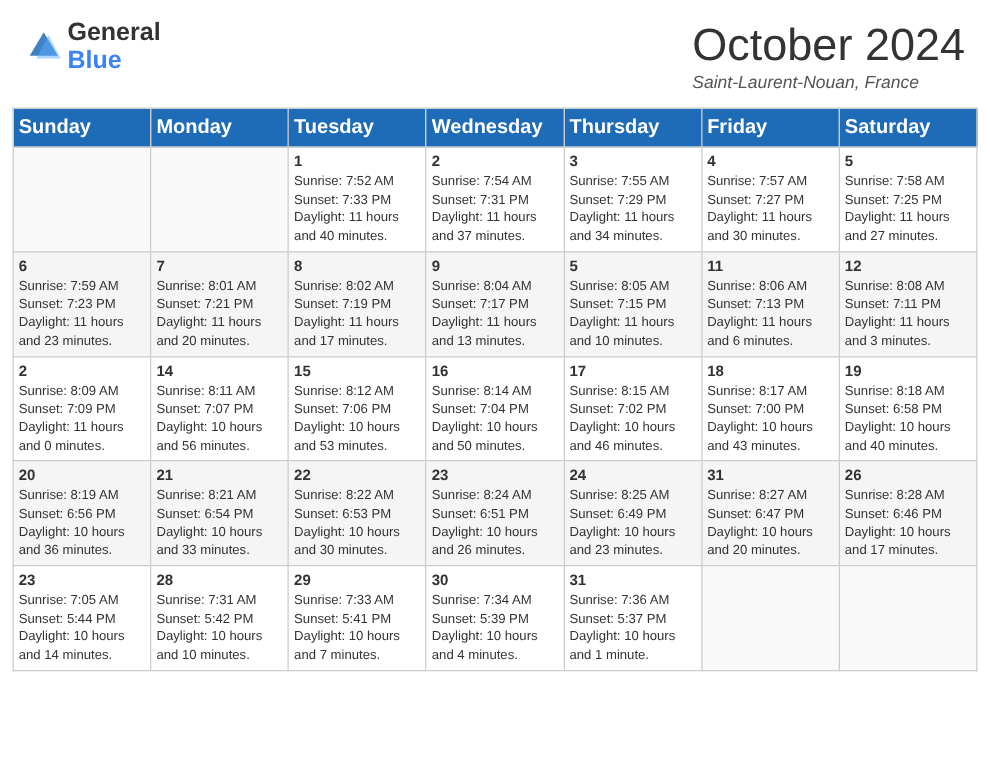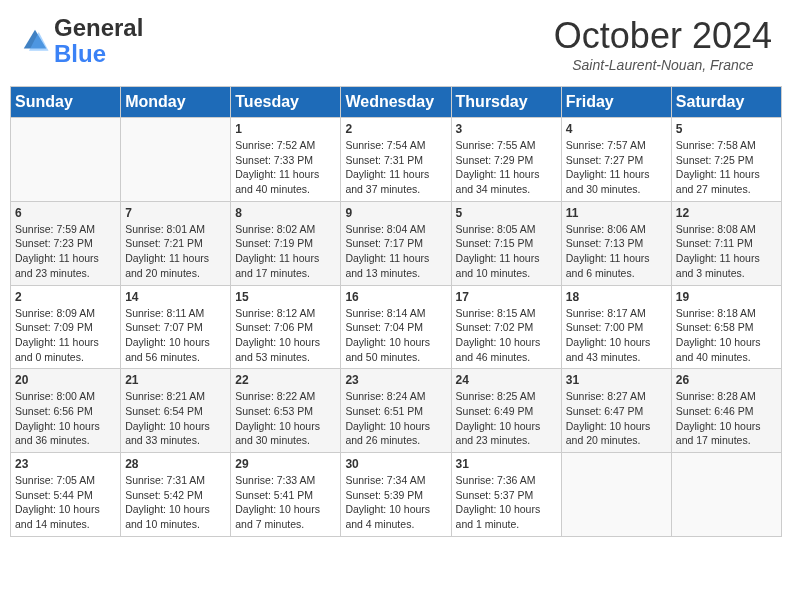--- a/index.html
+++ b/index.html
@@ -18,32 +18,32 @@
       padding: 5px 10px;
     }
     .logo {
       display: flex;
       align-items: center;
       gap: 4px;
     }
     .logo-text {
       display: flex;
       flex-direction: column;
-      font-size: 24px;
+      font-size: 20px;
       font-weight: bold;
       line-height: 1.1;
     }
     .logo-general { color: #333; }
     .logo-blue { color: #3b82f6; }
     .logo-icon {
       width: 30px;
       height: 30px;
     }
     .title-block {
-      text-align: center;
+      text-align: left;
     }
     .month-title {
       font-size: 36px;
       color: #333;
       font-weight: normal;
     }
     .subtitle {
       font-size: 14px;
       color: #555;
       font-style: italic;
@@ -240,21 +240,21 @@
         <td>
           <div class="day-num">19</div>
           <div class="day-info">Sunrise: 8:18 AM
 Sunset: 6:58 PM
 Daylight: 10 hours and 40 minutes.</div>
         </td>
       </tr>
       <tr>
         <td>
           <div class="day-num">20</div>
-          <div class="day-info">Sunrise: 8:00 AM
+          <div class="day-info">Sunrise: 8:19 AM
 Sunset: 6:56 PM
 Daylight: 10 hours and 36 minutes.</div>
         </td>
         <td>
           <div class="day-num">21</div>
           <div class="day-info">Sunrise: 8:21 AM
 Sunset: 6:54 PM
 Daylight: 10 hours and 33 minutes.</div>
         </td>
         <td>

